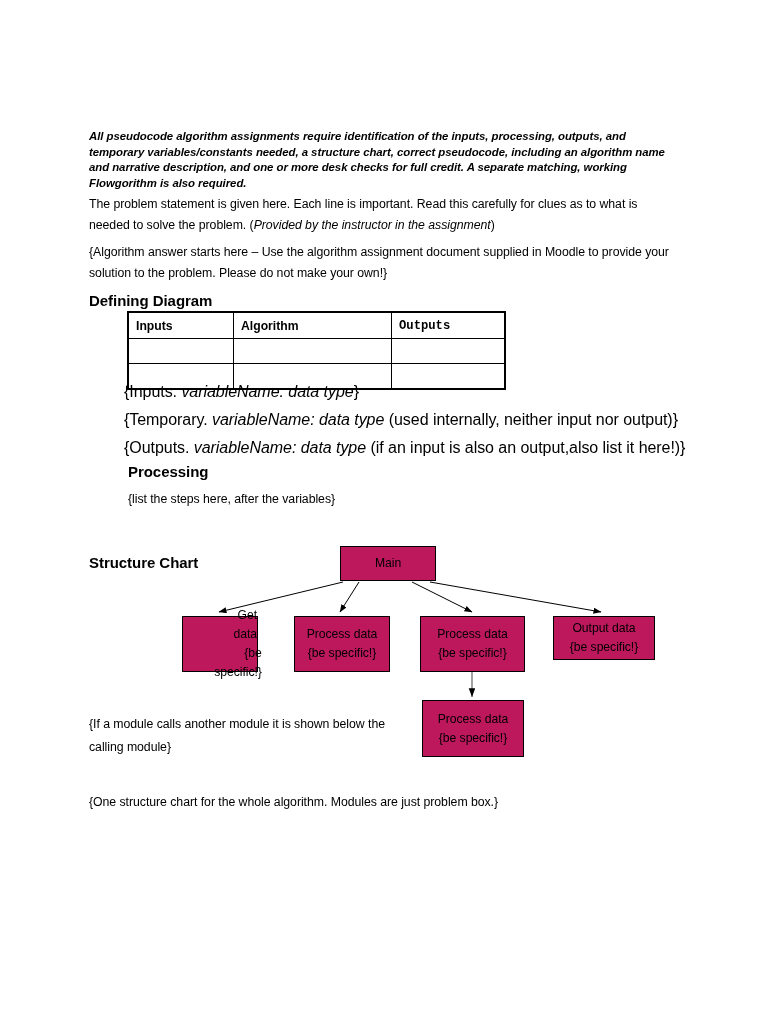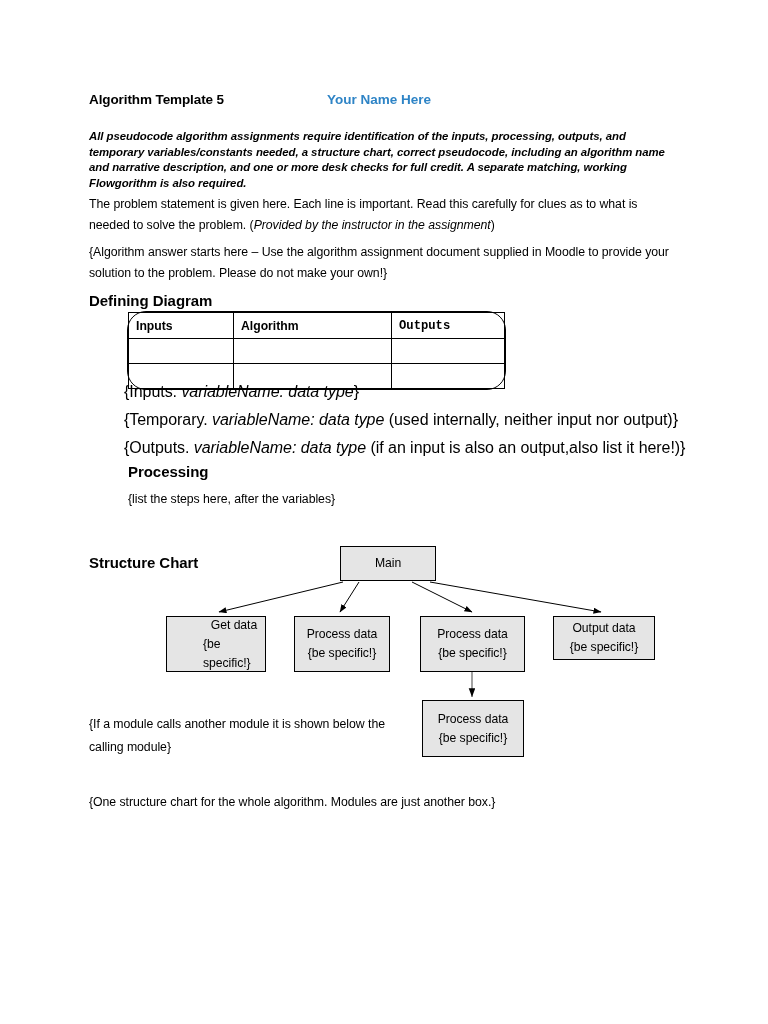--- a/index.html
+++ b/index.html
@@ -89,21 +89,20 @@
   .heading-structure { left: 89px;  top: 554px; }
 
   
   .defining-table {
     position: absolute;
     left: 128px;
     top: 312px;
     width: 352px;
     border-collapse: collapse;
     table-layout: fixed;
-    border-radius: 18px;
   }
   .defining-table td {
     border: 1px solid #000000;
     height: 20px;
     padding: 2px 0 2px 7px;
     font-size: 12.2px;
     vertical-align: middle;
   }
   .defining-table tr.head-row td {
     font-weight: bold;
@@ -153,40 +152,40 @@
   .chart-svg {
     position: absolute;
     left: 0;
     top: 0;
   }
 
   .node-box {
     position: absolute;
     box-sizing: border-box;
     border: 1.3px solid #000000;
-    background: #e5e5e5;
+    background: #be185d;
     display: flex;
     flex-direction: column;
     align-items: center;
     justify-content: center;
     font-size: 12.2px;
     line-height: 19px;
     letter-spacing: -0.05px;
-    text-align: left;
+    text-align: right;
   }
   .node-main {
     left: 340px;
     top: 546px;
     width: 96px;
     height: 35px;
   }
   .node-get {
-    left: 166px;
+    left: 182px;
     top: 616px;
-    width: 100px;
+    width: 76px;
     height: 56px;
     padding-left: 36px;
   }
   .node-proc1 {
     left: 294px;
     top: 616px;
     width: 96px;
     height: 56px;
   }
   .node-proc2 {
@@ -226,24 +225,20 @@
     font-size: 12.3px;
     letter-spacing: -0.05px;
     white-space: nowrap;
   }
 </style>
 </head>
 <body>
 
 <div class="page">
 
-  <div class="header-row">
-    <span class="doc-title">Algorithm Template 5</span>
-    <span class="name-placeholder">Your Name Here</span>
-  </div>
 
   <div class="intro-para">All pseudocode algorithm assignments require identification of the inputs, processing, outputs, and temporary variables/constants needed, a structure chart, correct pseudocode, including an algorithm name and narrative description, and one or more desk checks for full credit.  A separate matching, working Flowgorithm is also required.</div>
 
   <div class="body-para para-answer">{Algorithm answer starts here – Use the algorithm assignment document supplied in Moodle to provide your solution to the problem. Please do not make your own!}</div>
 
   <div class="body-para para-problem"><span>The problem statement is given here. Each line is important. Read this carefully for clues as to what is needed to solve the problem. (</span><span class="ital">Provided by the instructor in the assignment</span><span>)</span></div>
 
   <div class="section-heading heading-defining">Defining Diagram</div>
 
   <table class="defining-table">
@@ -323,15 +318,15 @@
       <span>{be specific!}</span>
     </div>
 
     <div class="node-box node-proc3">
       <span>Process data</span>
       <span>{be specific!}</span>
     </div>
   </div>
 
   <div class="module-note">{If a module calls another module it is shown below the calling module}</div>
-  <div class="final-note">{One structure chart for the whole algorithm. Modules are just another box.}</div>
+  <div class="final-note">{One structure chart for the whole algorithm. Modules are just problem box.}</div>
 
 </div>
 
 </body></html>

